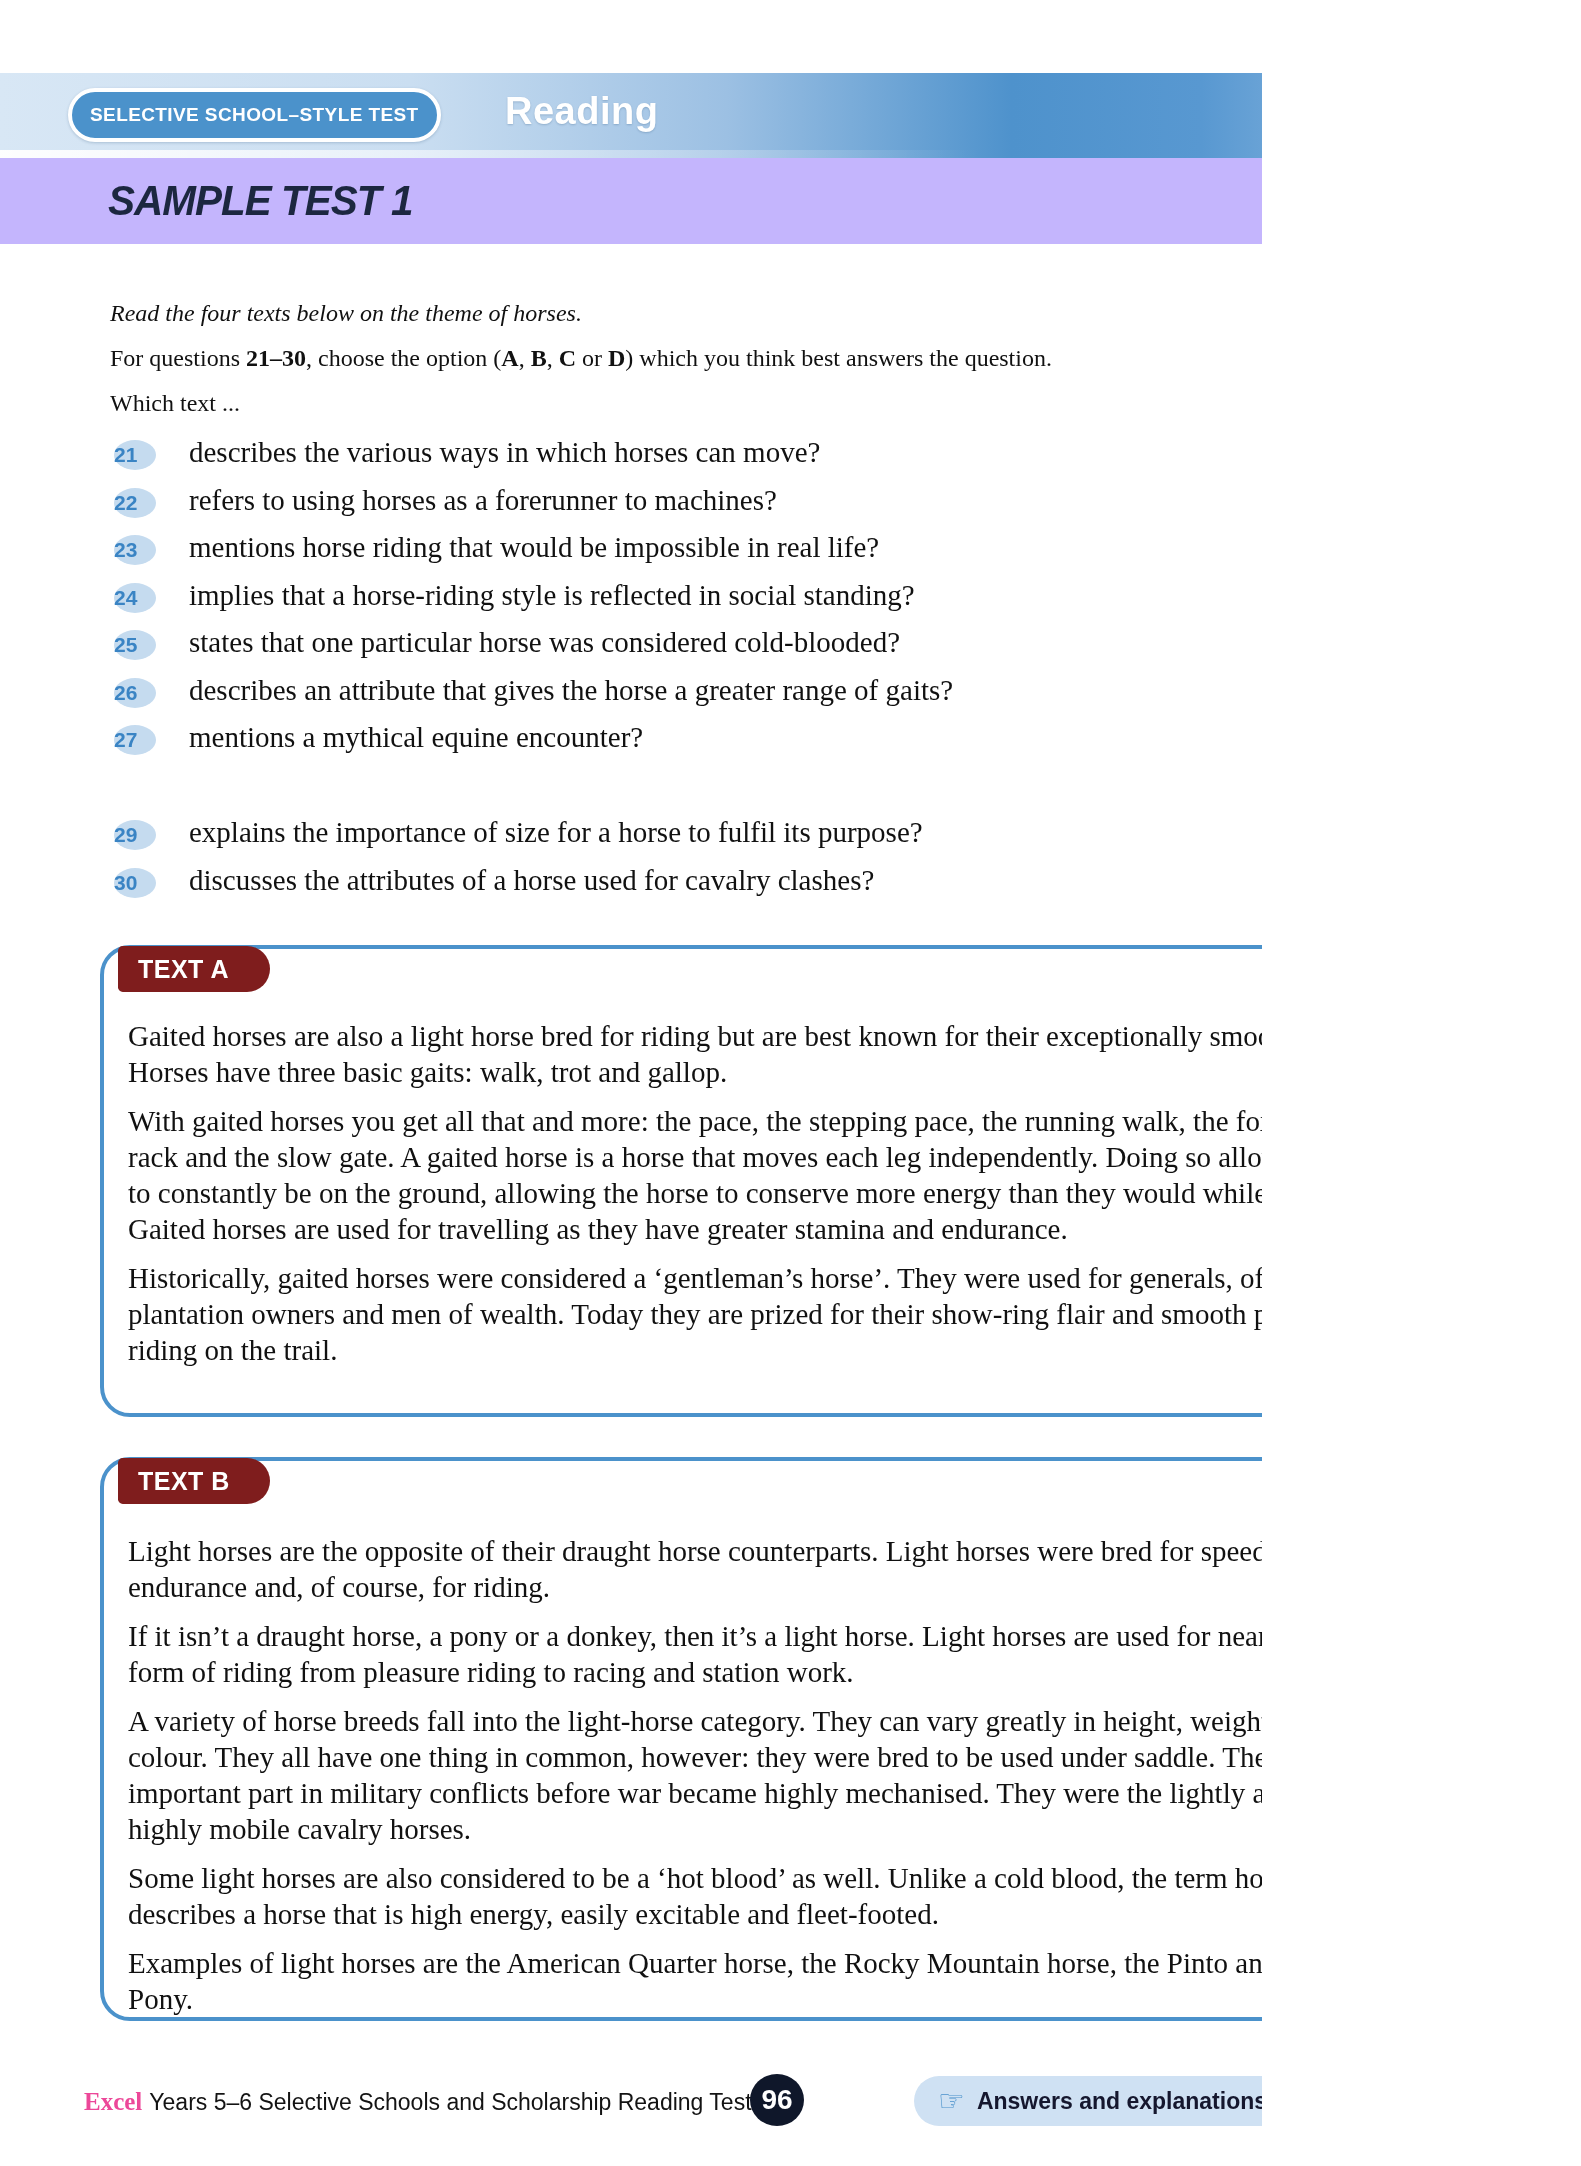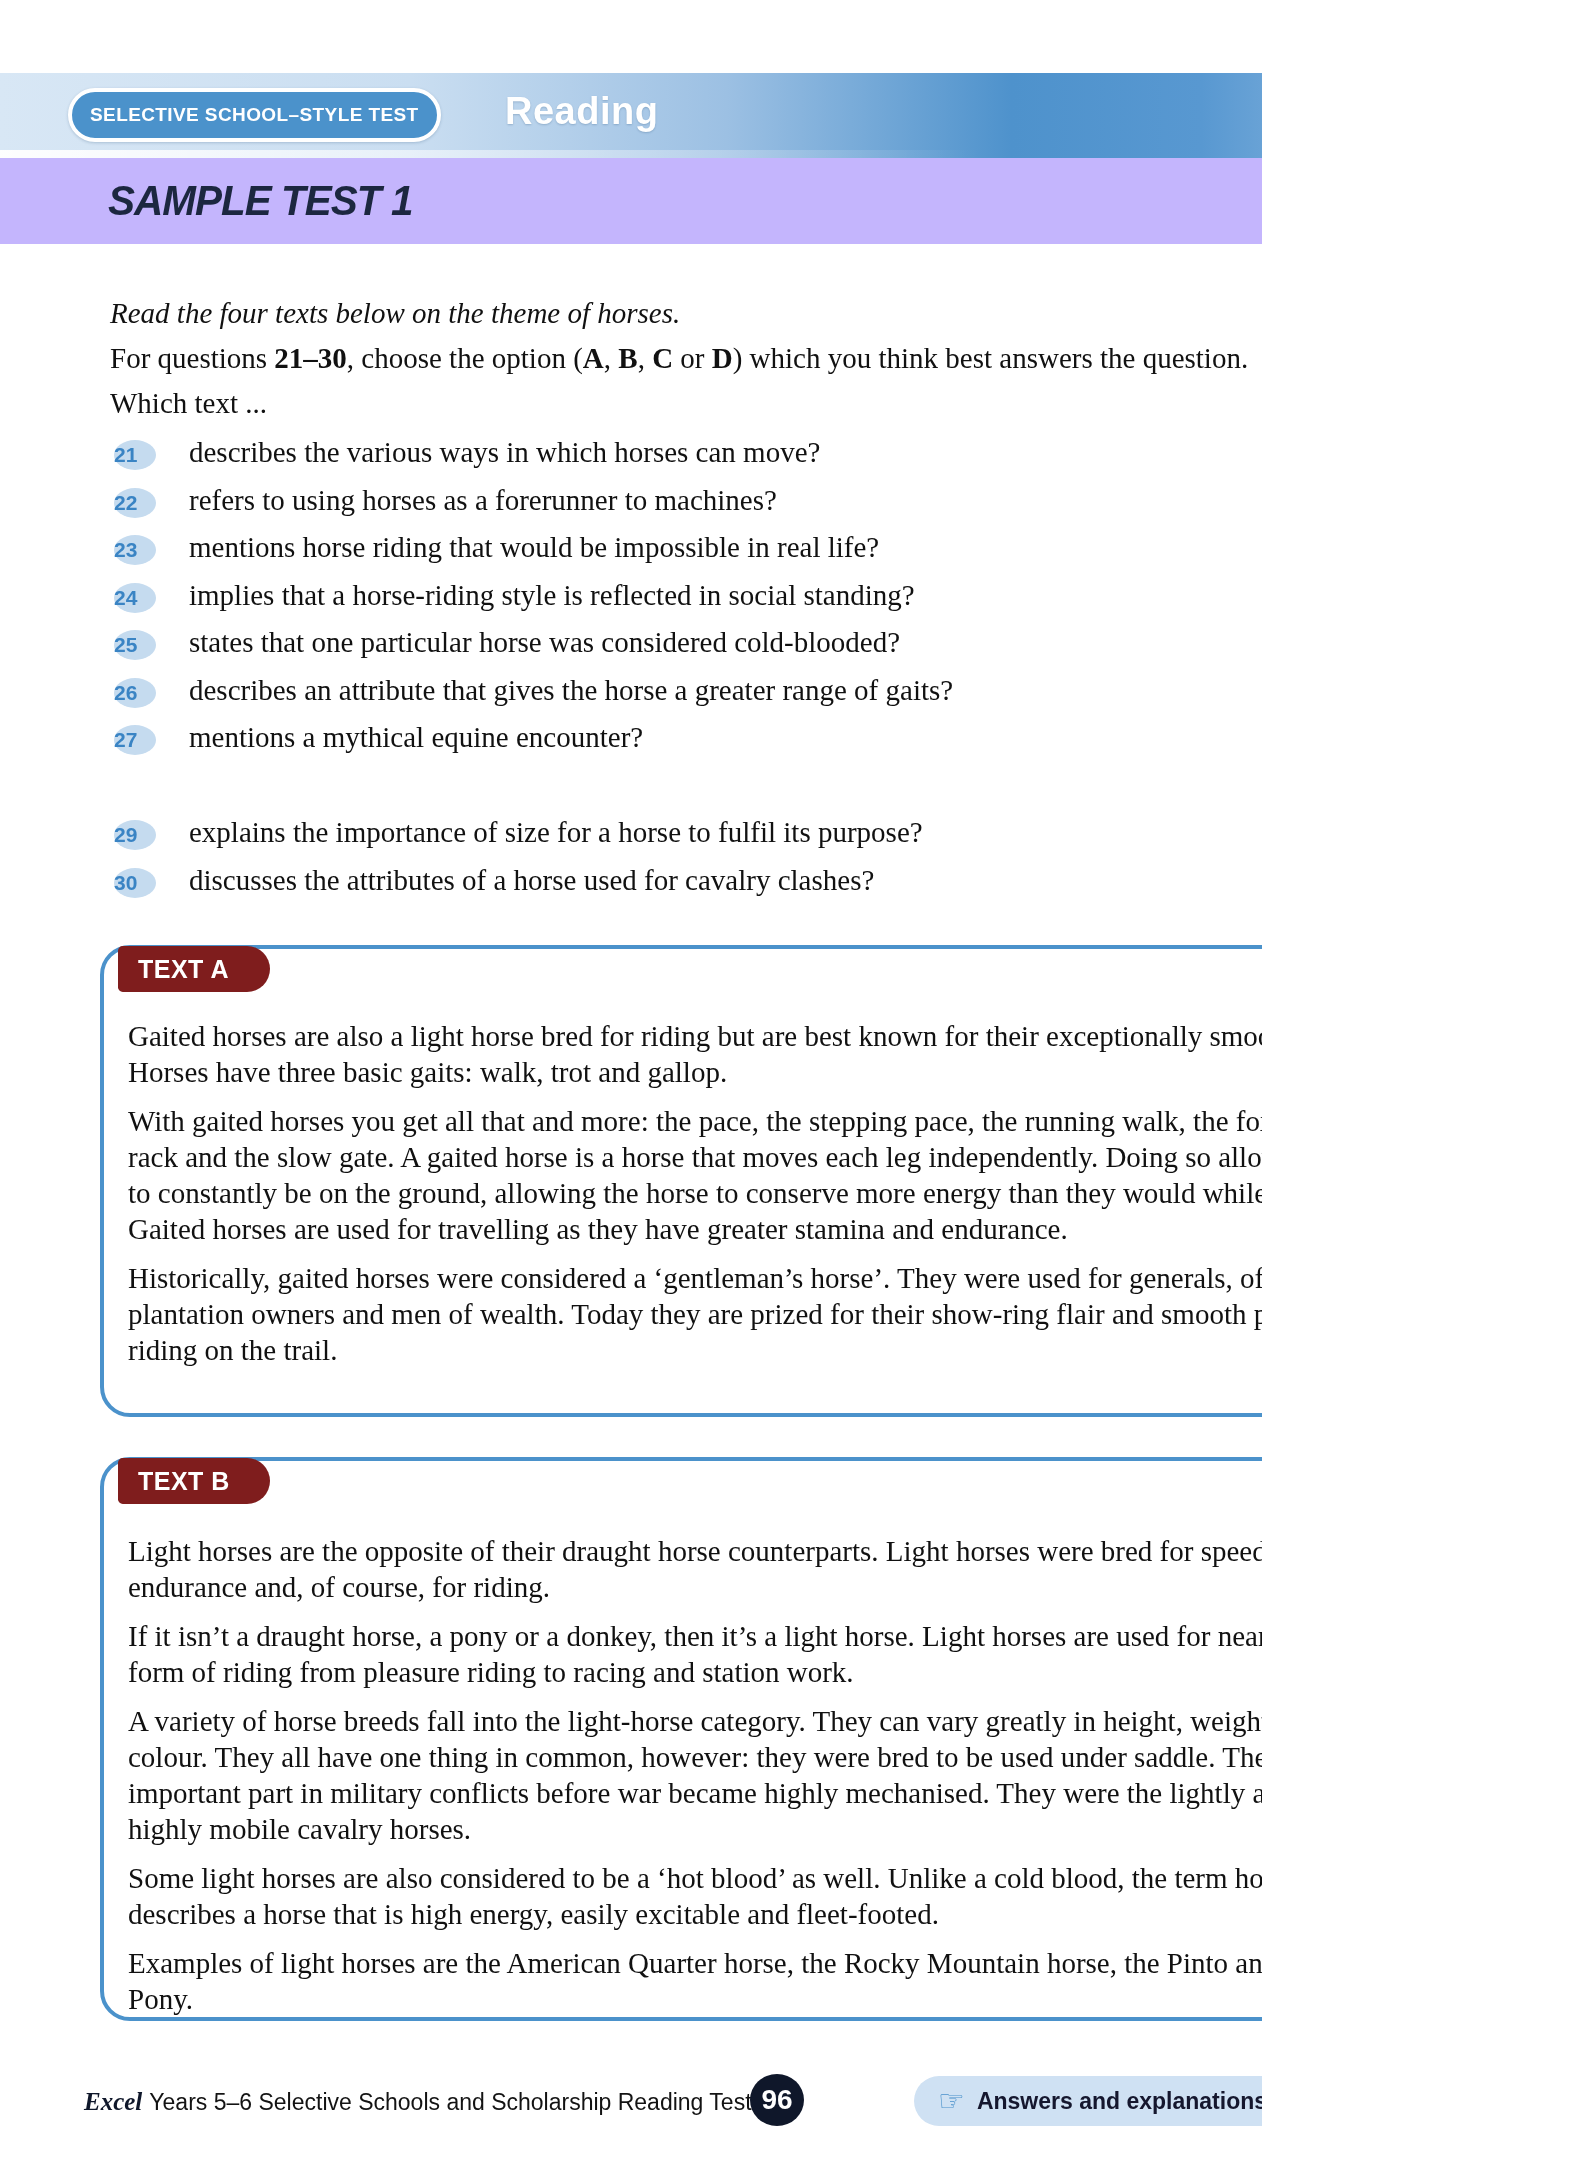--- a/index.html
+++ b/index.html
@@ -37,21 +37,21 @@
   .sample-band { position:absolute; top:158px; left:0; width:1581px; height:86px; background:#c4b5fd;text-decoration:underline; }
   .sample-title {
     position:absolute; left:108px; top:18px; font-style:italic; font-weight:bold;
     font-size:43px; color:#1c2740; letter-spacing:-1px;
     transform:scaleX(.94); transform-origin:left center; white-space:nowrap;
   }
 
   
   .intro {
     position:absolute; left:110px; top:291px; width:1345px;
-    font-family:"Liberation Serif", serif; font-size:29px; color:#111; line-height:45px;
+    font-family:"Liberation Serif", serif; font-size:24px; color:#111; line-height:45px;
   }
   .intro .l1 { font-style:italic; }
 
   
   .questions { position:absolute; left:114px; top:438px; width:1330px; height:470px; }
   .q-row { position:absolute; left:0; width:1330px; height:36px; }
   .q-badge {
     position:absolute; left:0; top:2px; width:42px; height:30px; border-radius:50%;
     background:#c5dbef; color:#3a84c4; font-weight:bold; font-size:21px;
     text-align:left; line-height:30px;
@@ -78,21 +78,21 @@
   .textbox-body {
     position:absolute; left:24px; right:18px;
     font-family:"Liberation Serif", serif; font-size:29px; line-height:36px; color:#111;
   }
   #text-a .textbox-body { top:69px; }
   #text-b .textbox-body { top:72px; }
   .textbox-body p { margin:0 0 13px 0; }
 
   
   .footer-left { position:absolute; left:84px; top:2088px; font-size:23px; color:#131313; white-space:nowrap; }
-  .footer-left .brand { color:#0f172a; font-weight:bold; font-style:italic; font-family:"Liberation Serif", serif; font-size:25px; }
+  .footer-left .brand { color:#ec4899; font-weight:bold; font-family:"Liberation Serif", serif; font-size:25px; }
   .footer-left .series { margin-left:7px; }
   .page-circle {
     position:absolute; left:750px; top:2074px; width:54px; height:52px; border-radius:50%;
     background:#0f172a; color:#fff; font-weight:bold; font-size:28px;
     display:flex; align-items:center; justify-content:center;
   }
   .answers-pill {
     position:absolute; left:914px; top:2076px; width:550px; height:50px; border-radius:25px;
     background:#cfe1f3; display:flex; align-items:center; gap:12px;
     padding:0 0 0 24px; box-sizing:border-box;

